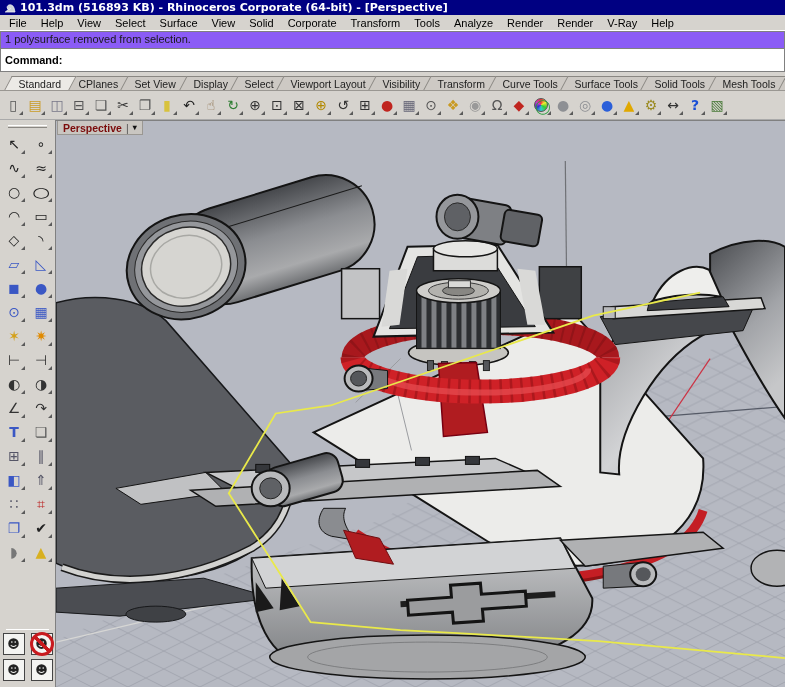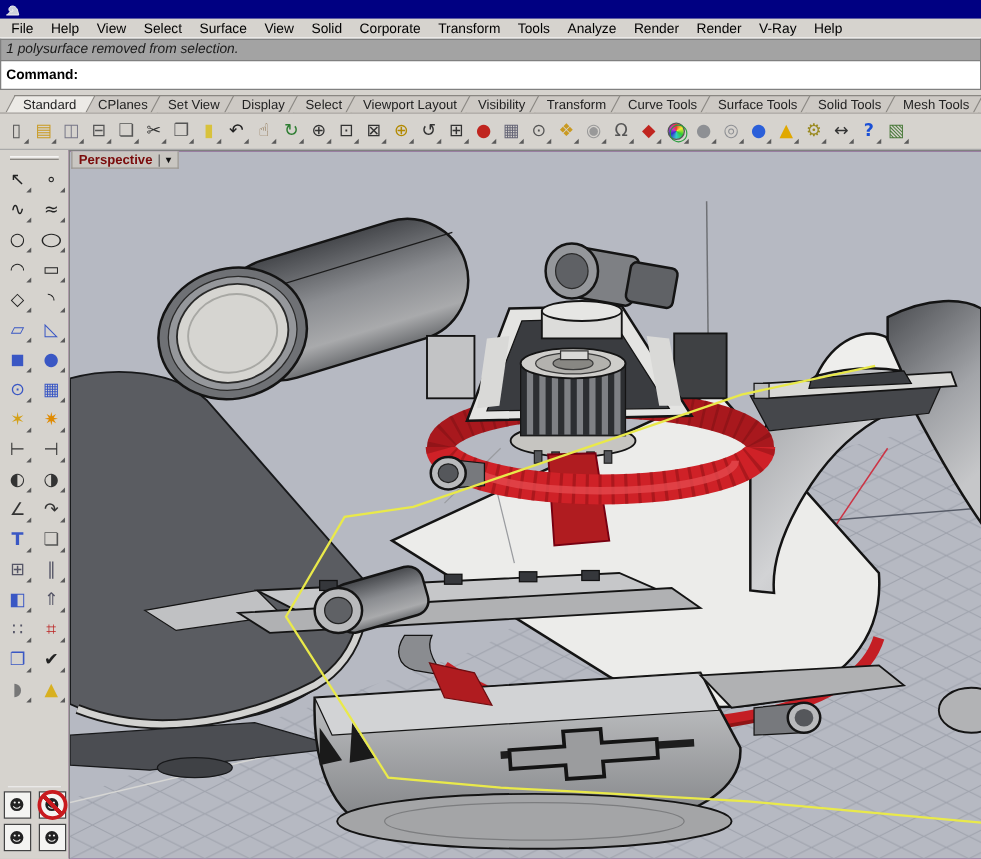--- a/index.html
+++ b/index.html
@@ -7,22 +7,22 @@
   body { font-family:"Liberation Sans",sans-serif; font-size:11px; background:#d6d3ce; }
 
   .titlebar { height:15px; background:#000082; color:#fff; display:flex; align-items:center;
     gap:4px; padding:0 4px; font-weight:bold; font-size:11px; font-family:"DejaVu Sans",sans-serif; }
   .titlebar .app-ico { width:12px; height:12px; flex:0 0 auto; }
 
   .menubar { height:16px; background:#d6d3ce; display:flex; align-items:center; padding-left:2px;
     border-bottom:1px solid #fff; }
   .menu-item { padding:1px 7px; cursor:default; }
 
-  .cmd-history { height:17px; background:#a3a3a3; border:1px solid #808080; border-bottom:none;
-    padding:1px 4px; color:#1a1a1a;font-style:italic; }
+  .cmd-history { height:17px; background:#8b5cf6; border:1px solid #808080; border-bottom:none;
+    padding:1px 4px; color:#1a1a1a; }
   .cmd-prompt { height:24px; background:#fff; border:1px solid #808080; display:flex;
     align-items:center; padding:0 4px; font-weight:bold; }
 
   .tab-gap { height:4px; background:#d6d3ce; }
   .tabbar { height:15px; background:#d6d3ce; display:flex; align-items:flex-end; padding-left:8px;
     border-bottom:1px solid #9a9792; font-size:10.5px; overflow:hidden; }
   .tab { height:14px; background:#cdc9c4; border:1px solid #8a8782; border-bottom:none;
     transform:skewX(-28deg); margin-right:-5px; padding:0 10px; display:flex; align-items:center; }
   .tab > span { transform:skewX(28deg); white-space:nowrap; color:#222; }
   .tab.active { background:#eceae6; z-index:2; position:relative; }
@@ -51,37 +51,38 @@
   .spacer { flex:1; }
   .divider { height:1px; background:#9a9792; border-bottom:1px solid #fff; margin:3px 6px; }
   .hist { display:grid; grid-template-columns:22px 22px; gap:4px 6px; justify-content:center;
     padding-bottom:6px; }
   .hist-btn { width:22px; height:22px; border:1px solid #444; background:#f4f4f2; display:flex;
     align-items:center; justify-content:center; font-size:12px; color:#222; position:relative;
     padding:0; cursor:pointer; font-family:"DejaVu Sans",sans-serif; }
   .hist-btn.ban::before { content:""; position:absolute; inset:-2px; border:3px solid #c81a1e;
     border-radius:50%; background:linear-gradient(45deg,transparent 44%,#c81a1e 44%,#c81a1e 56%,transparent 56%); }
 
-  .viewport { position:relative; flex:1; background:#701a75; border-left:1px solid #808080;
+  .viewport { position:relative; flex:1; background:#5eead4; border-left:1px solid #808080;
     border-top:1px solid #808080; }
   .scene { position:absolute; inset:0; width:100%; height:100%; display:block; }
   .vp-label { position:absolute; top:0; left:1px; z-index:5; background:#c9c6c1;
     border:1px solid #9a9792; border-top:none; height:14px; display:flex; align-items:center;
     gap:4px; padding:0 5px; font-size:10.5px; font-weight:bold; color:#7b0c0c; cursor:pointer; }
   .vp-label .sep { color:#555; font-weight:normal; }
   .vp-label .caret { color:#111; font-size:8px; }
 </style>
 </head>
 <body>
 
 <div class="titlebar">
   <svg class="app-ico" viewBox="0 0 12 12">
     <rect x="0" y="0" width="12" height="12" fill="#000082"></rect>
     <path d="M1,10 L11,10 L10,6 C9,3 6,2 4,3.5 C2.5,4.7 3,7.5 5,7.5 C6.5,7.5 6.8,5.8 5.6,5.4" fill="#cdd2dc" stroke="#f2f2f2" stroke-width="0.8"></path>
   </svg>
+  <span>101.3dm (516893 KB) - Rhinoceros Corporate (64-bit) - [Perspective]</span>
 </div>
 
 <div class="menubar">
 
     <span class="menu-item">File</span>
 
     <span class="menu-item">Help</span>
 
     <span class="menu-item">View</span>
 

